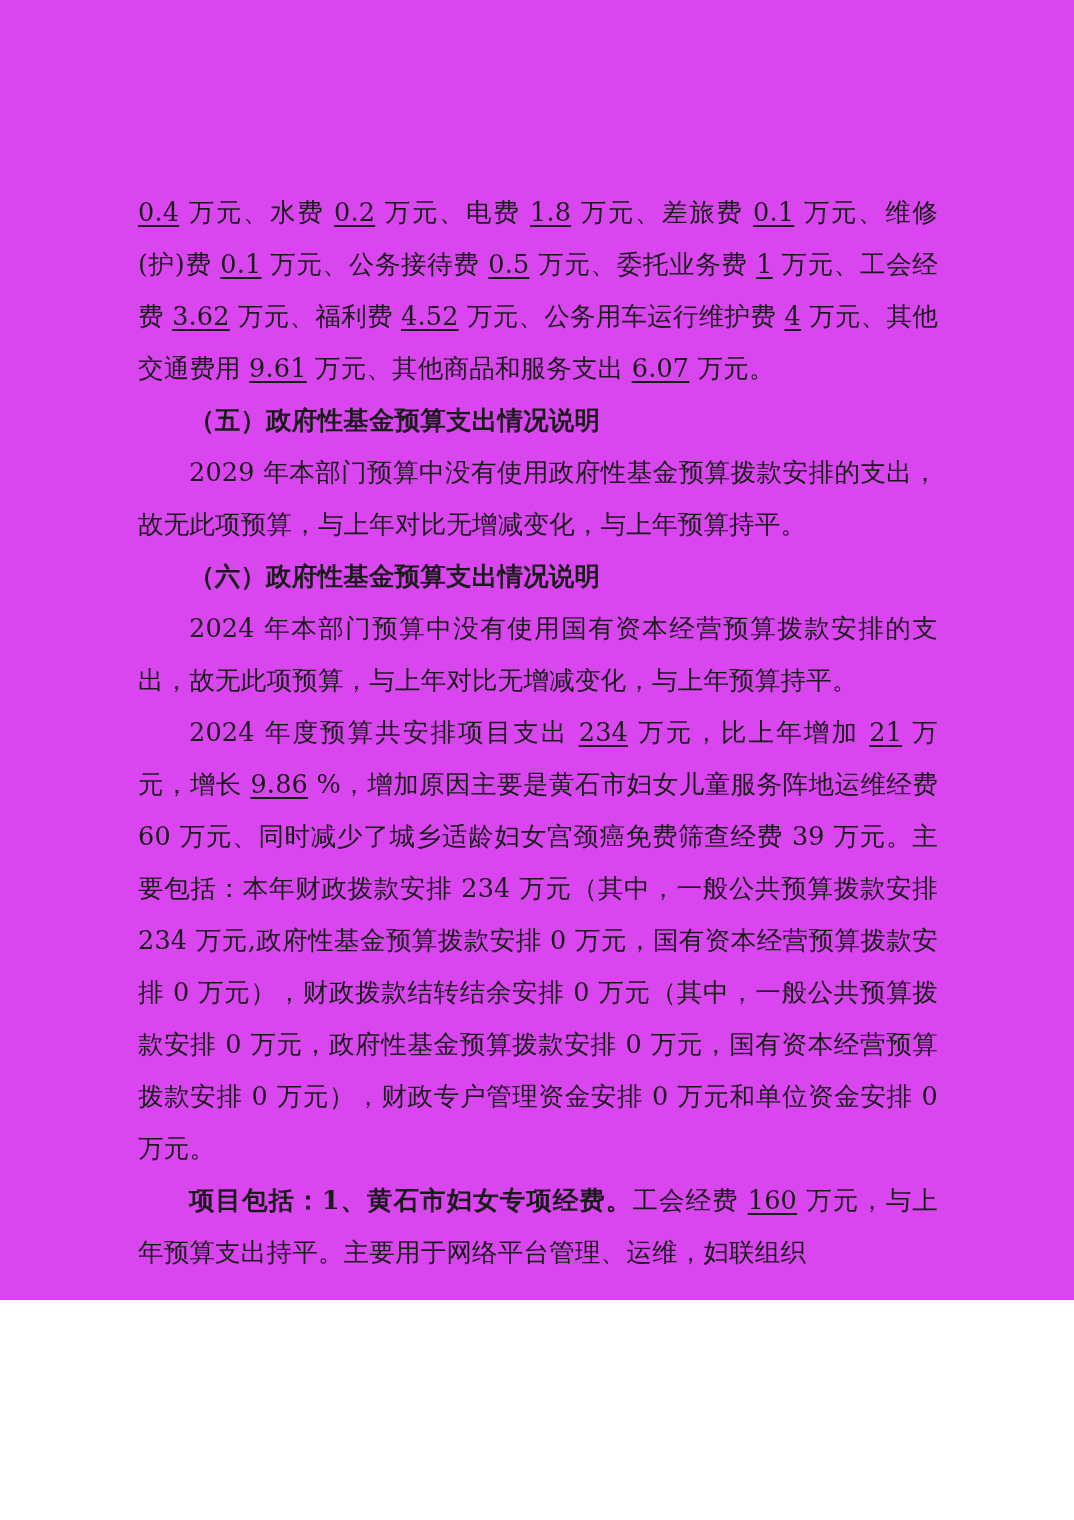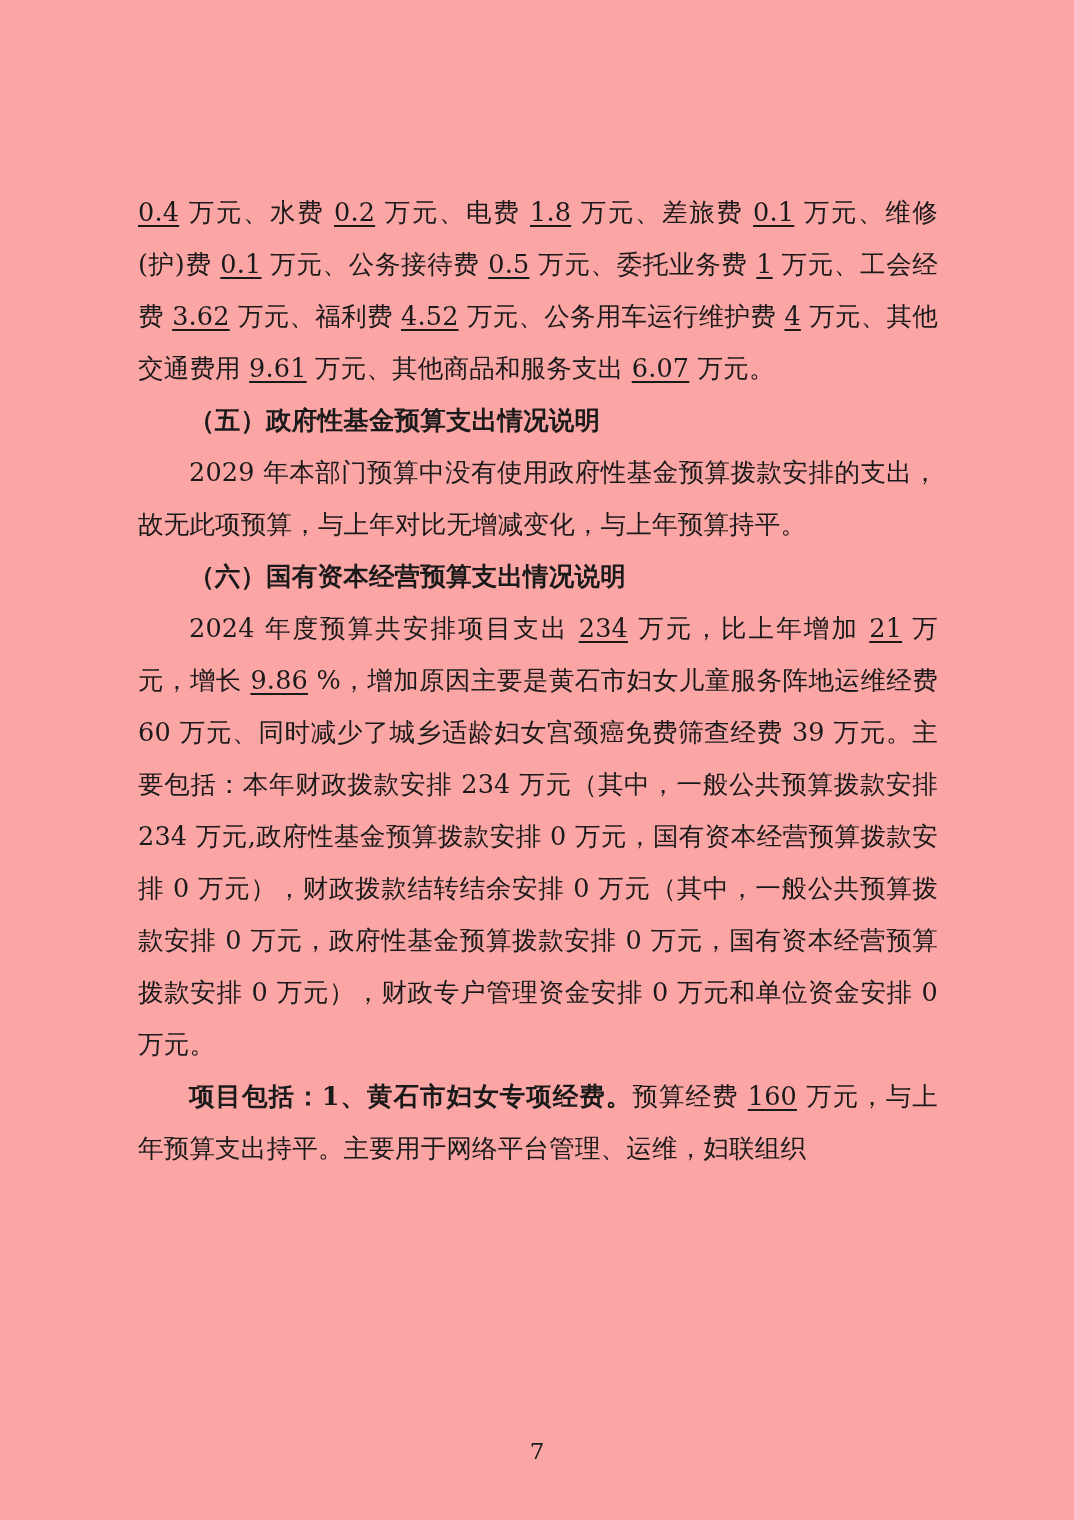--- a/index.html
+++ b/index.html
@@ -3,23 +3,23 @@
 <meta charset="utf-8">
 <style>
   html, body {
     margin: 0;
     padding: 0;
     background: #ffffff;
   }
   .page {
     position: relative;
     width: 1074px;
-    height: 1520px;
+    height: 1300px;
     margin: 0 auto;
-    background: #fca5a5;
+    background: #d946ef;
     font-family: "DejaVu Serif", "Liberation Serif", serif;
     color: #1a1a1a;
     box-sizing: border-box;
   }
   .content {
     position: absolute;
     left: 138px;
     top: 186px;
     width: 800px;
   }
@@ -62,19 +62,20 @@
 </style>
 </head>
 <body>
 
 <div class="page">
   <div class="content">
     <div id="blocks">
         <div class="para"><span class="u">0.4</span><span> 万元、水费 </span><span class="u">0.2</span><span> 万元、电费 </span><span class="u">1.8</span><span> 万元、差旅费 </span><span class="u">0.1</span><span> 万元、维修(护)费 </span><span class="u">0.1</span><span> 万元、公务接待费 </span><span class="u">0.5</span><span> 万元、委托业务费 </span><span class="u">1</span><span> 万元、工会经费 </span><span class="u">3.62</span><span> 万元、福利费 </span><span class="u">4.52</span><span> 万元、公务用车运行维护费 </span><span class="u">4</span><span> 万元、其他交通费用 </span><span class="u">9.61</span><span> 万元、其他商品和服务支出 </span><span class="u">6.07</span><span> 万元。</span></div>
         <div class="heading"><span>（五）政府性基金预算支出情况说明</span></div>
         <div class="para indent"><span>2029 年本部门预算中没有使用政府性基金预算拨款安排的支出，故无此项预算，与上年对比无增减变化，与上年预算持平。</span></div>
-        <div class="heading"><span>（六）国有资本经营预算支出情况说明</span></div>
+        <div class="heading"><span>（六）政府性基金预算支出情况说明</span></div>
+        <div class="para indent"><span>2024 年本部门预算中没有使用国有资本经营预算拨款安排的支出，故无此项预算，与上年对比无增减变化，与上年预算持平。</span></div>
         <div class="para indent"><span>2024 年度预算共安排项目支出 </span><span class="u">234</span><span> 万元，比上年增加 </span><span class="u">21</span><span> 万元，增长 </span><span class="u">9.86</span><span> %，增加原因主要是黄石市妇女儿童服务阵地运维经费 60 万元、同时减少了城乡适龄妇女宫颈癌免费筛查经费 39 万元。主要包括：本年财政拨款安排 234 万元（其中，一般公共预算拨款安排 234 万元,政府性基金预算拨款安排 0 万元，国有资本经营预算拨款安排 0 万元），财政拨款结转结余安排 0 万元（其中，一般公共预算拨款安排 0 万元，政府性基金预算拨款安排 0 万元，国有资本经营预算拨款安排 0 万元），财政专户管理资金安排 0 万元和单位资金安排 0 万元。</span></div>
-        <div class="para indent"><span class="bold">项目包括：1、黄石市妇女专项经费。</span><span>预算经费 </span><span class="u">160</span><span> 万元，与上年预算支出持平。主要用于网络平台管理、运维，妇联组织</span></div>
+        <div class="para indent"><span class="bold">项目包括：1、黄石市妇女专项经费。</span><span>工会经费 </span><span class="u">160</span><span> 万元，与上年预算支出持平。主要用于网络平台管理、运维，妇联组织</span></div>
       </div>
   </div>
   <div class="page-number">7</div>
 </div>
 
 </body></html>

